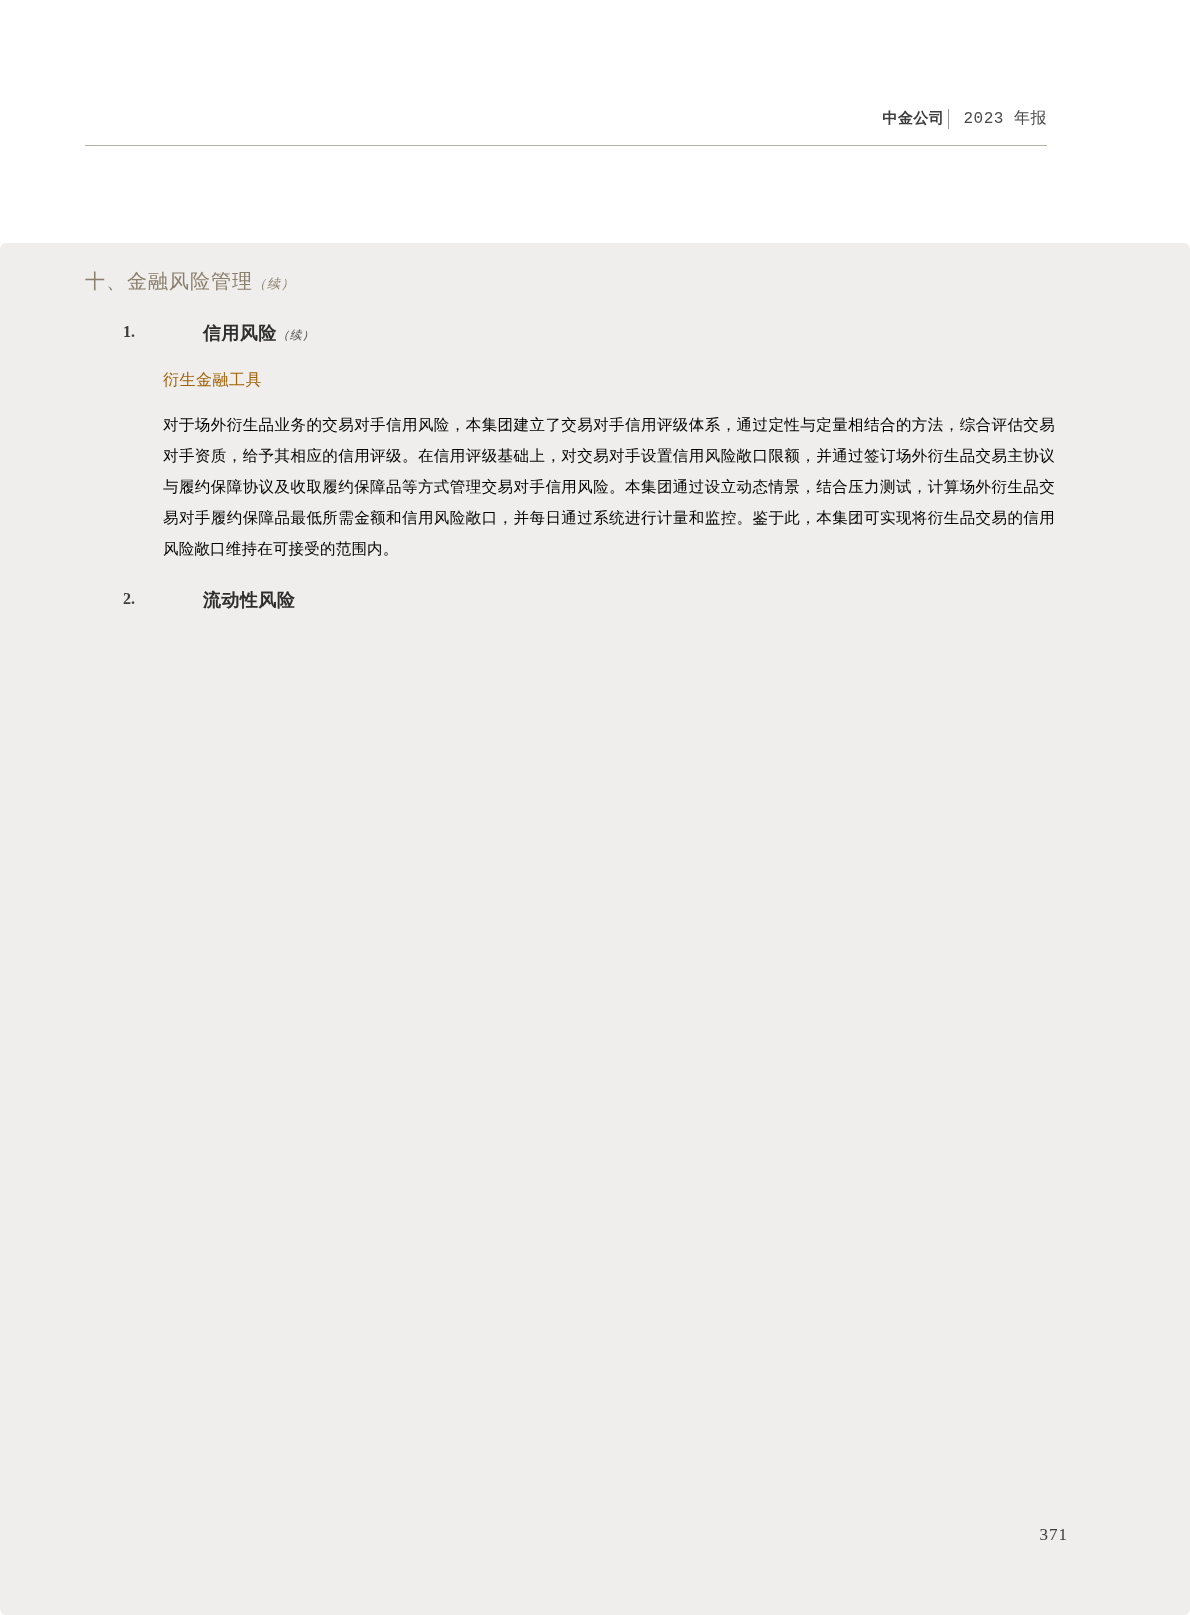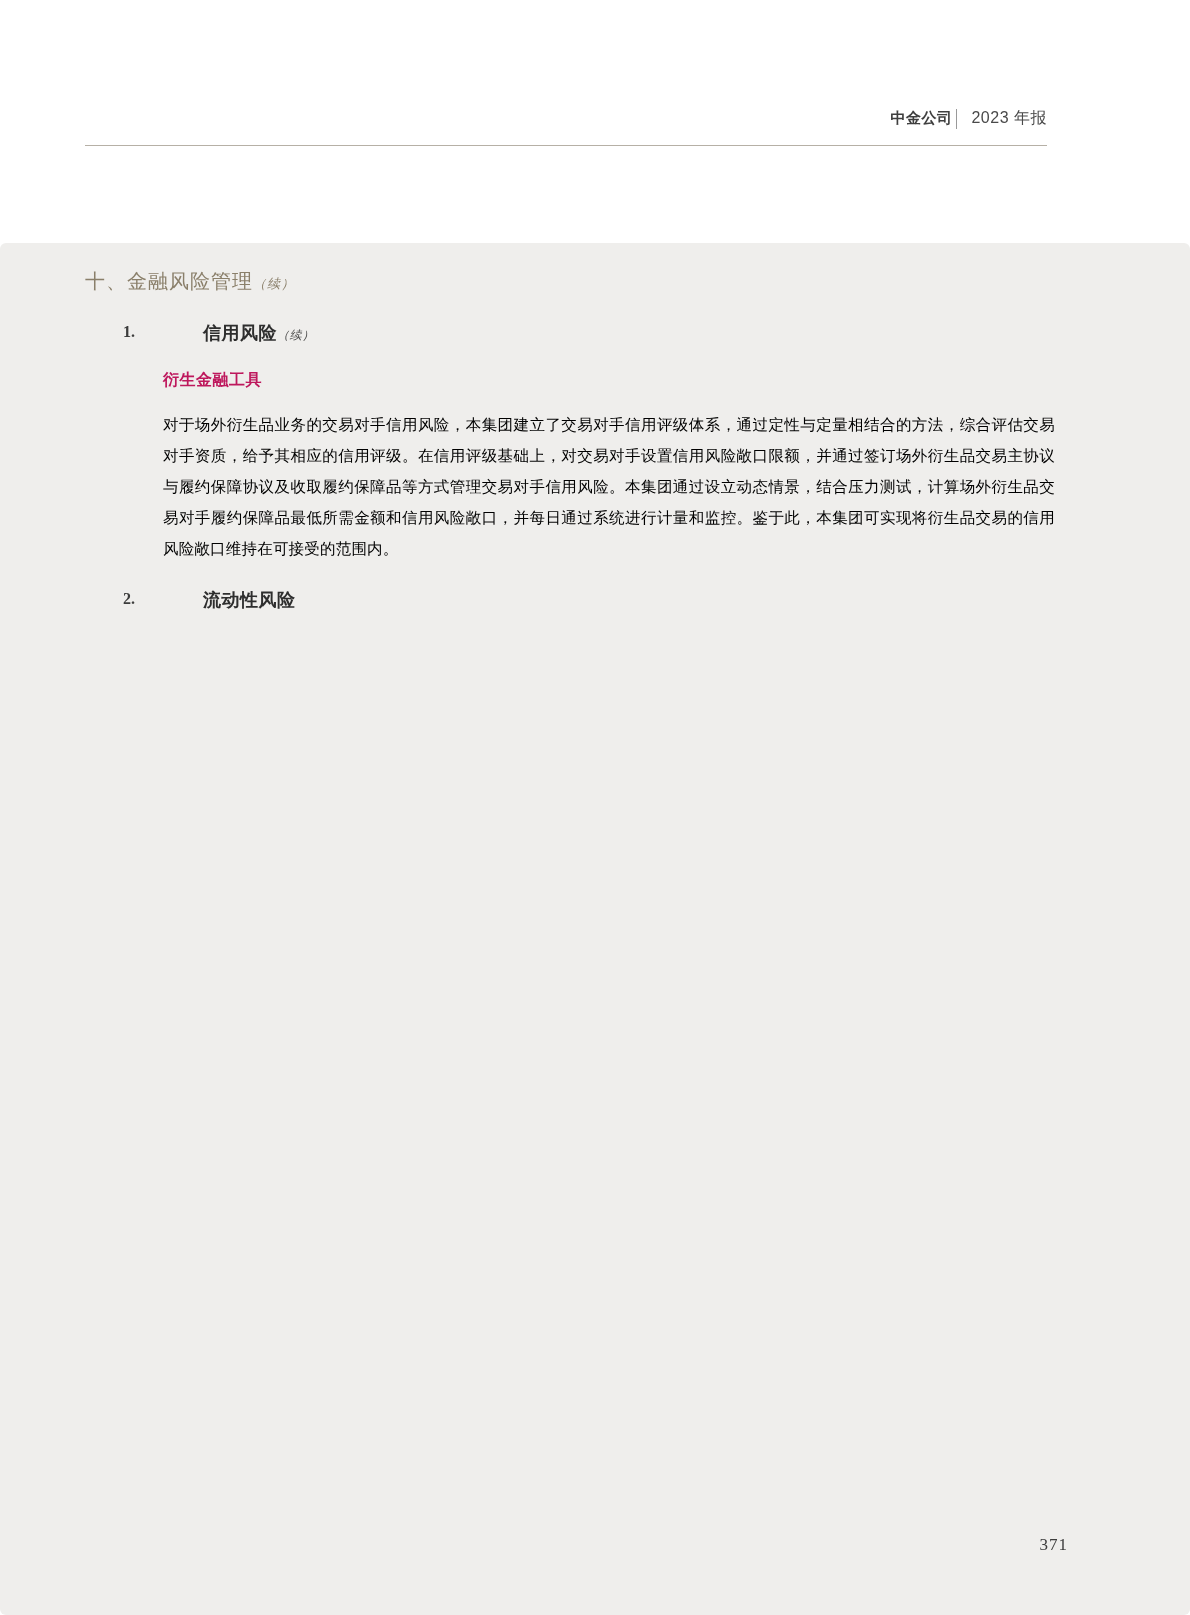--- a/index.html
+++ b/index.html
@@ -48,21 +48,21 @@
     font-size: 15px;
     color: #3f3f3f;
   }
   .header-divider {
     width: 1px;
     height: 20px;
     background: #9a9a9a;
   }
   .header-year {
     padding-left: 14px;
-    font-family: Liberation Sans, sans-serif;
+    font-family: Liberation Mono, monospace;
     font-size: 16px;
     color: #4a4a4a;
   }
   .header-rule {
     position: absolute;
     top: 145px;
     left: 85px;
     width: 962px;
     height: 1px;
     background: #b6b0a6;
@@ -130,22 +130,22 @@
     font-weight: 400;
     color: #4a4a4a;
   }
 
   .sub-block {
     padding-left: 78px;
   }
 
   .sub-title {
     font-size: 16px;
-    font-weight: 700;
-    color: #be185d;
+    font-weight: 400;
+    color: #a16207;
     letter-spacing: 0.5px;
     margin: 22px 0 18px 0;
   }
 
   p.body-text {
     font-size: 15.5px;
     line-height: 2.0;
     color: #000000;
     margin: 0 0 22px 0;
     text-align: justify;
@@ -153,21 +153,21 @@
     letter-spacing: 0.2px;
   }
   p.body-text:last-child { margin-bottom: 0; }
 
   .gap-lg { height: 22px; }
   .gap-sm { height: 8px; }
 
   
   .page-number {
     position: absolute;
-    bottom: 60px;
+    bottom: 70px;
     right: 122px;
     font-size: 17px;
     color: #3c3c3c;
     font-family: "Liberation Serif", serif;
     letter-spacing: 1px;
   }
 </style>
 </head>
 <body>
 

